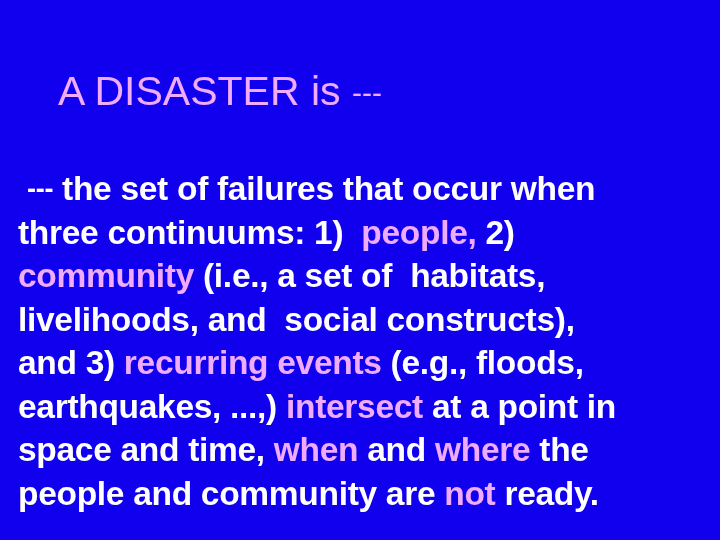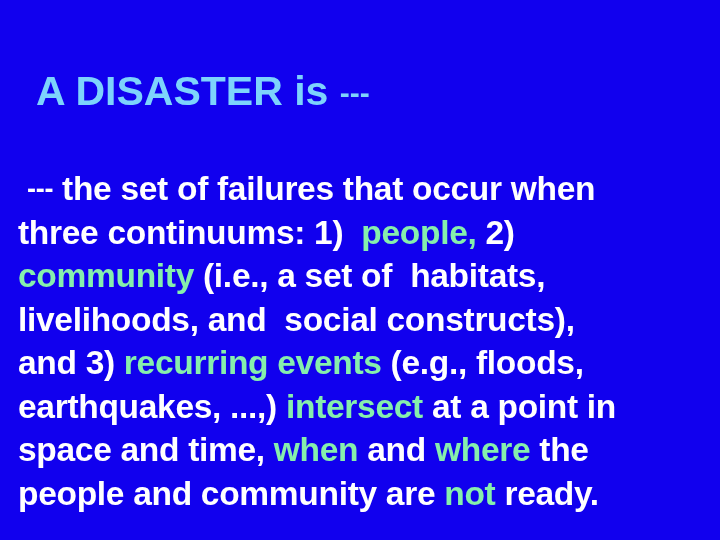--- a/index.html
+++ b/index.html
@@ -15,25 +15,25 @@
     font-family: "Liberation Sans", sans-serif;
   }
   #slide {
     position: relative;
     width: 720px;
     height: 540px;
     background: #1100ee;
   }
   #slide-title {
     position: absolute;
-    left: 36px;
+    left: 58px;
     top: 68px;
     font-size: 41px;
-    font-weight: bold;
-    color: #7dd3fc;
+    font-weight: normal;
+    color: #f0abfc;
     letter-spacing: 0px;
     white-space: pre;
     line-height: 46px;
   }
   #slide-title .dashes {
     font-size: 30px;
     vertical-align: 2px;
   }
   #slide-body {
     position: absolute;
@@ -47,21 +47,21 @@
     letter-spacing: -0.3px;
     white-space: pre;
     margin-top: 23px;
   }
   #slide-body .line {
     white-space: pre;
     display: block;
     height: 43.5px;
   }
   .hl {
-    color: #86efac;
+    color: #f0abfc;
   }
   .dash-small {
     font-size: 27px;
     vertical-align: 2px;
   }
 </style>
 </head>
 <body>
 
 <div id="slide">

